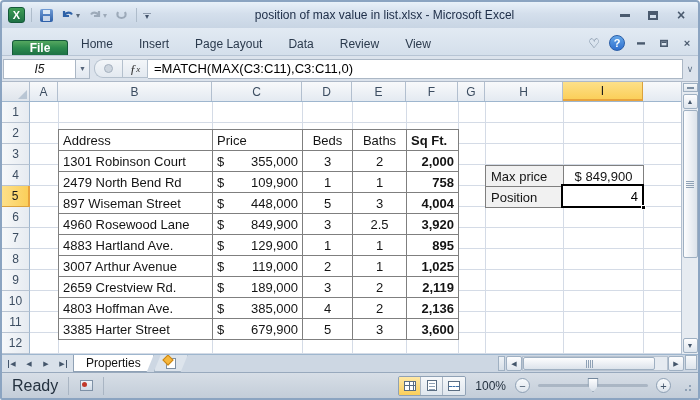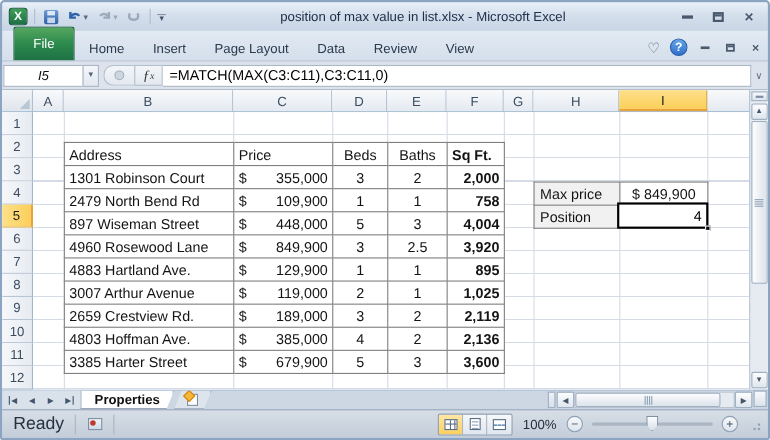--- a/index.html
+++ b/index.html
@@ -28,23 +28,23 @@
   .win-controls { display:flex; gap:14px; align-items:center; margin-right:4px; }
   .wc { width:14px; height:12px; display:flex; align-items:center; justify-content:center; color:#4a5a6e; }
   .wc-min  { width:10px; height:3px; background:#4a5a6e; }
   .wc-rest { width:10px; height:9px; border:2px solid #4a5a6e; position:relative; }
   .wc-rest::before{ content:""; position:absolute; top:0; left:0; right:0; height:2px; background:#4a5a6e;}
   .wc-close { font-size:14px; font-weight:bold; line-height:10px; }
 
   
   .tabstrip { height:28px; flex:0 0 28px; background:linear-gradient(#e2eaf3,#d4dfeb);
               border-bottom:1px solid #b7c4d4; display:flex; align-items:flex-end; padding:0 4px; }
-  .file-tab { width:56px; height:31px; margin-left:6px; background:linear-gradient(#55a75f,#2c8a4d 50%,#1e7145);
+  .file-tab { width:56px; height:15px; margin-left:6px; background:linear-gradient(#55a75f,#2c8a4d 50%,#1e7145);
               border:1px solid #15593a; border-bottom:none; border-radius:3px 3px 0 0;
-              color:#fff; font-weight:normal; display:flex; align-items:center; justify-content:center; }
+              color:#fff; font-weight:bold; display:flex; align-items:center; justify-content:center; }
   .rtab { height:23px; padding:0 13px; display:flex; align-items:center; color:#2b3a4d; }
   .tabstrip-right { margin-left:auto; display:flex; align-items:center; gap:9px; padding-bottom:4px; }
   .heart { color:#5d7289; font-size:13px; }
   .help-btn { width:16px; height:16px; border-radius:50%; background:linear-gradient(#64a6e8,#2f6fce);
               color:#fff; font-weight:bold; font-size:11px; display:flex; align-items:center; justify-content:center; border:1px solid #2a5ea8;}
   .wc-sm { transform:scale(.8); }
 
   
   .formulabar { height:26px; flex:0 0 26px; background:#dce3ec; border-bottom:1px solid #aeb9c8;
                 display:flex; align-items:center; padding:2px 1px; }
@@ -131,21 +131,21 @@
   .vtrack { flex:1; }
 
   
   .sheetbar { height:18px; flex:0 0 18px; background:#cdd7e3; border-top:1px solid #9eb6ce;
               display:flex; align-items:stretch; }
   .nav { display:flex; align-items:center; padding:0 2px; gap:1px; background:#d9e1ea; }
   .navbtn { width:16px; height:14px; display:flex; align-items:center; justify-content:center;
             font-size:7px; color:#44566b; }
   .navbtn .bar-l { border-left:1.5px solid #44566b; padding-left:1px; }
   .navbtn .bar-r { border-right:1.5px solid #44566b; padding-right:1px; }
-  .sheet-tab { background:#fff; border:1px solid #8fa1b5; border-top:none; font-weight:bold; font-size:12px;
+  .sheet-tab { background:#fff; border:1px solid #8fa1b5; border-top:none; font-weight:normal; font-size:12px;
                color:#111; display:flex; align-items:center; padding:0 12px;
                clip-path:polygon(0 0,100% 0,calc(100% - 7px) 100%,0 100%); }
   .insert-tab { width:34px; background:#dde4ec; border:1px solid #9fb0c2; border-top:none;
                 clip-path:polygon(7px 0,100% 0,calc(100% - 7px) 100%,0 100%);
                 display:flex; align-items:center; justify-content:center; }
   .sheet-icon { width:10px; height:11px; background:#fff; border:1px solid #7c8ea2; position:relative; }
   .sheet-icon::before { content:""; position:absolute; left:-3px; top:-3px; width:6px; height:6px;
                         background:#f6b73c; transform:rotate(45deg); border:1px solid #c98414; }
   .sheet-spacer { flex:1; }
   .tab-split { width:7px; background:linear-gradient(#eef2f6,#d7dfe8); border:1px solid #9fb0c2; margin:1px 1px; }

